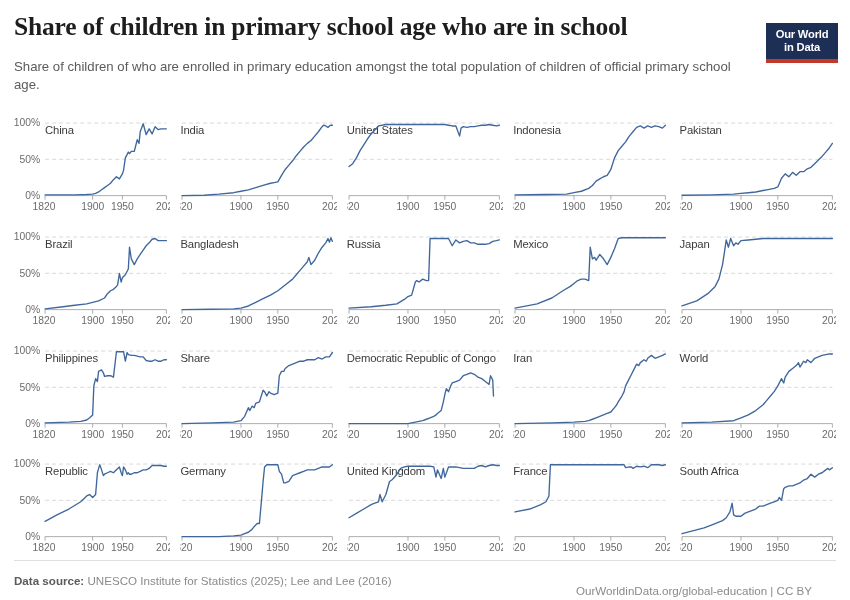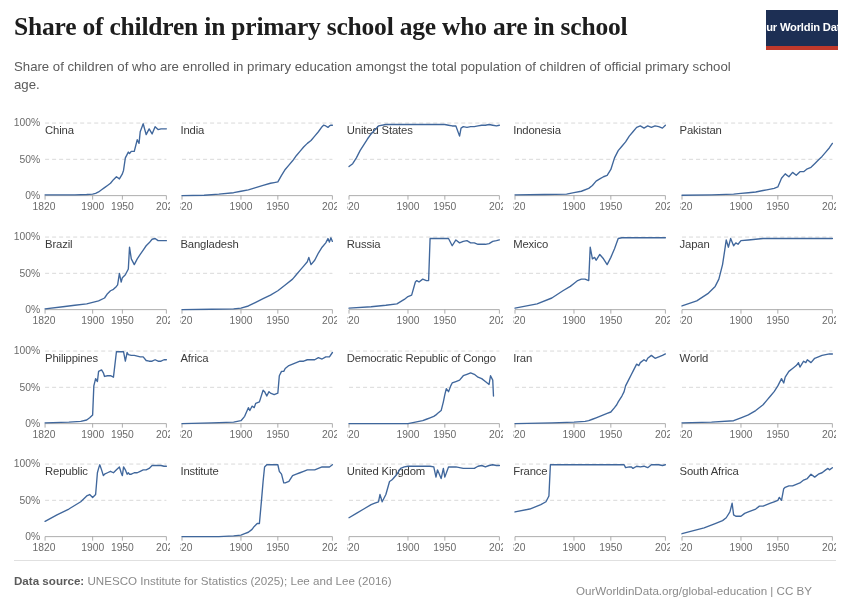--- a/index.html
+++ b/index.html
@@ -25,25 +25,25 @@
     margin-top: 16px;
     font-family: "Liberation Sans", sans-serif;
     font-size: 13.2px;
     line-height: 17.5px;
     color: #5b5b5b;
     max-width: 724px;
   }
 
   
   .logo {
-    position: absolute; right: 12px; top: 10px;
+    position: absolute; right: 12px; top: 23px;
     width: 72px; height: 40px;
     background: #1d2f54;
     border-bottom: 4px solid #c0392b;
-    display: flex; 
+    display: flex; flex-direction: column;
     align-items: center; justify-content: center;
     padding-bottom: 1px;
   }
   .logo span {
     color: #ffffff;
     font-family: "Liberation Sans", sans-serif;
     font-weight: bold;
     font-size: 11.2px;
     line-height: 12.6px;
     letter-spacing: -0.2px;
@@ -332,21 +332,21 @@
             <text class="xlabel" x="78.45098039215686" y="92" text-anchor="middle">1900</text>
             <line x1="108.1078431372549" y1="78" x2="108.1078431372549" y2="82" stroke="#9a9a9a" stroke-width="0.8"></line>
             <text class="xlabel" x="108.1078431372549" y="92" text-anchor="middle">1950</text>
             <line x1="152" y1="78" x2="152" y2="82" stroke="#9a9a9a" stroke-width="0.8"></line>
             <text class="xlabel" x="153" y="92" text-anchor="end">2024</text>
             <polyline points="31.00,77.28 54.73,76.56 66.59,75.84 72.52,74.40 75.49,72.24 78.45,69.36 79.64,40.56 81.42,33.36 83.20,36.24 84.38,26.16 87.35,24.72 89.13,27.60 90.31,31.20 93.28,30.48 96.25,30.48 99.21,31.92 102.18,6.72 105.14,6.72 108.11,6.72 109.29,6.72 111.07,16.08 112.85,7.44 114.04,9.60 117.00,10.32 119.97,10.32 122.94,11.04 125.90,11.76 128.87,11.76 131.83,15.36 134.80,16.08 137.76,16.08 140.73,14.64 143.70,16.08 146.66,16.08 149.63,14.64 152.00,14.64" fill="none" stroke="#40679c" stroke-width="1.35" stroke-linejoin="round" stroke-linecap="round"></polyline>
           </svg>
         </div>
       </div>
       <div class="panel">
-        <div class="panel-title">Africa</div>
+        <div class="panel-title">Share</div>
         <div class="plot">
           <svg viewBox="0 0 156 96" preserveAspectRatio="none">
             <line x1="2" y1="78" x2="152" y2="78" stroke="#9a9a9a" stroke-width="0.8"></line>
             <line x1="2" y1="42" x2="152" y2="42" stroke="#cfcfcf" stroke-width="0.8" stroke-dasharray="4 3"></line>
             <line x1="2" y1="6" x2="152" y2="6" stroke="#cfcfcf" stroke-width="0.8" stroke-dasharray="4 3"></line>
             <line x1="2" y1="78" x2="2" y2="82" stroke="#9a9a9a" stroke-width="0.8"></line>
             <text class="xlabel" x="1" y="92" text-anchor="start">1820</text>
             <line x1="60.8235294117647" y1="78" x2="60.8235294117647" y2="82" stroke="#9a9a9a" stroke-width="0.8"></line>
             <text class="xlabel" x="60.8235294117647" y="92" text-anchor="middle">1900</text>
             <line x1="97.58823529411764" y1="78" x2="97.58823529411764" y2="82" stroke="#9a9a9a" stroke-width="0.8"></line>
@@ -430,21 +430,21 @@
             <text class="xlabel" x="78.45098039215686" y="92" text-anchor="middle">1900</text>
             <line x1="108.1078431372549" y1="78" x2="108.1078431372549" y2="82" stroke="#9a9a9a" stroke-width="0.8"></line>
             <text class="xlabel" x="108.1078431372549" y="92" text-anchor="middle">1950</text>
             <line x1="152" y1="78" x2="152" y2="82" stroke="#9a9a9a" stroke-width="0.8"></line>
             <text class="xlabel" x="153" y="92" text-anchor="end">2024</text>
             <polyline points="31.00,62.88 42.86,56.40 54.73,50.64 66.59,43.44 72.52,37.68 75.49,36.24 78.45,39.12 81.42,36.24 83.20,14.64 84.38,10.32 85.57,6.72 87.35,11.76 89.13,17.52 90.31,16.08 93.28,14.64 96.25,13.20 99.21,14.64 102.18,11.76 105.14,8.88 106.92,14.64 108.11,17.52 109.29,8.88 111.07,11.76 112.85,16.08 114.04,14.64 115.23,16.08 117.00,16.08 119.97,14.64 122.94,14.64 125.90,13.20 128.87,11.76 131.83,11.76 134.80,10.32 137.76,7.44 140.73,7.44 143.70,7.44 146.66,7.44 149.63,8.16 152.00,8.16" fill="none" stroke="#40679c" stroke-width="1.35" stroke-linejoin="round" stroke-linecap="round"></polyline>
           </svg>
         </div>
       </div>
       <div class="panel">
-        <div class="panel-title">Institute</div>
+        <div class="panel-title">Germany</div>
         <div class="plot">
           <svg viewBox="0 0 156 96" preserveAspectRatio="none">
             <line x1="2" y1="78" x2="152" y2="78" stroke="#9a9a9a" stroke-width="0.8"></line>
             <line x1="2" y1="42" x2="152" y2="42" stroke="#cfcfcf" stroke-width="0.8" stroke-dasharray="4 3"></line>
             <line x1="2" y1="6" x2="152" y2="6" stroke="#cfcfcf" stroke-width="0.8" stroke-dasharray="4 3"></line>
             <line x1="2" y1="78" x2="2" y2="82" stroke="#9a9a9a" stroke-width="0.8"></line>
             <text class="xlabel" x="1" y="92" text-anchor="start">1820</text>
             <line x1="60.8235294117647" y1="78" x2="60.8235294117647" y2="82" stroke="#9a9a9a" stroke-width="0.8"></line>
             <text class="xlabel" x="60.8235294117647" y="92" text-anchor="middle">1900</text>
             <line x1="97.58823529411764" y1="78" x2="97.58823529411764" y2="82" stroke="#9a9a9a" stroke-width="0.8"></line>

